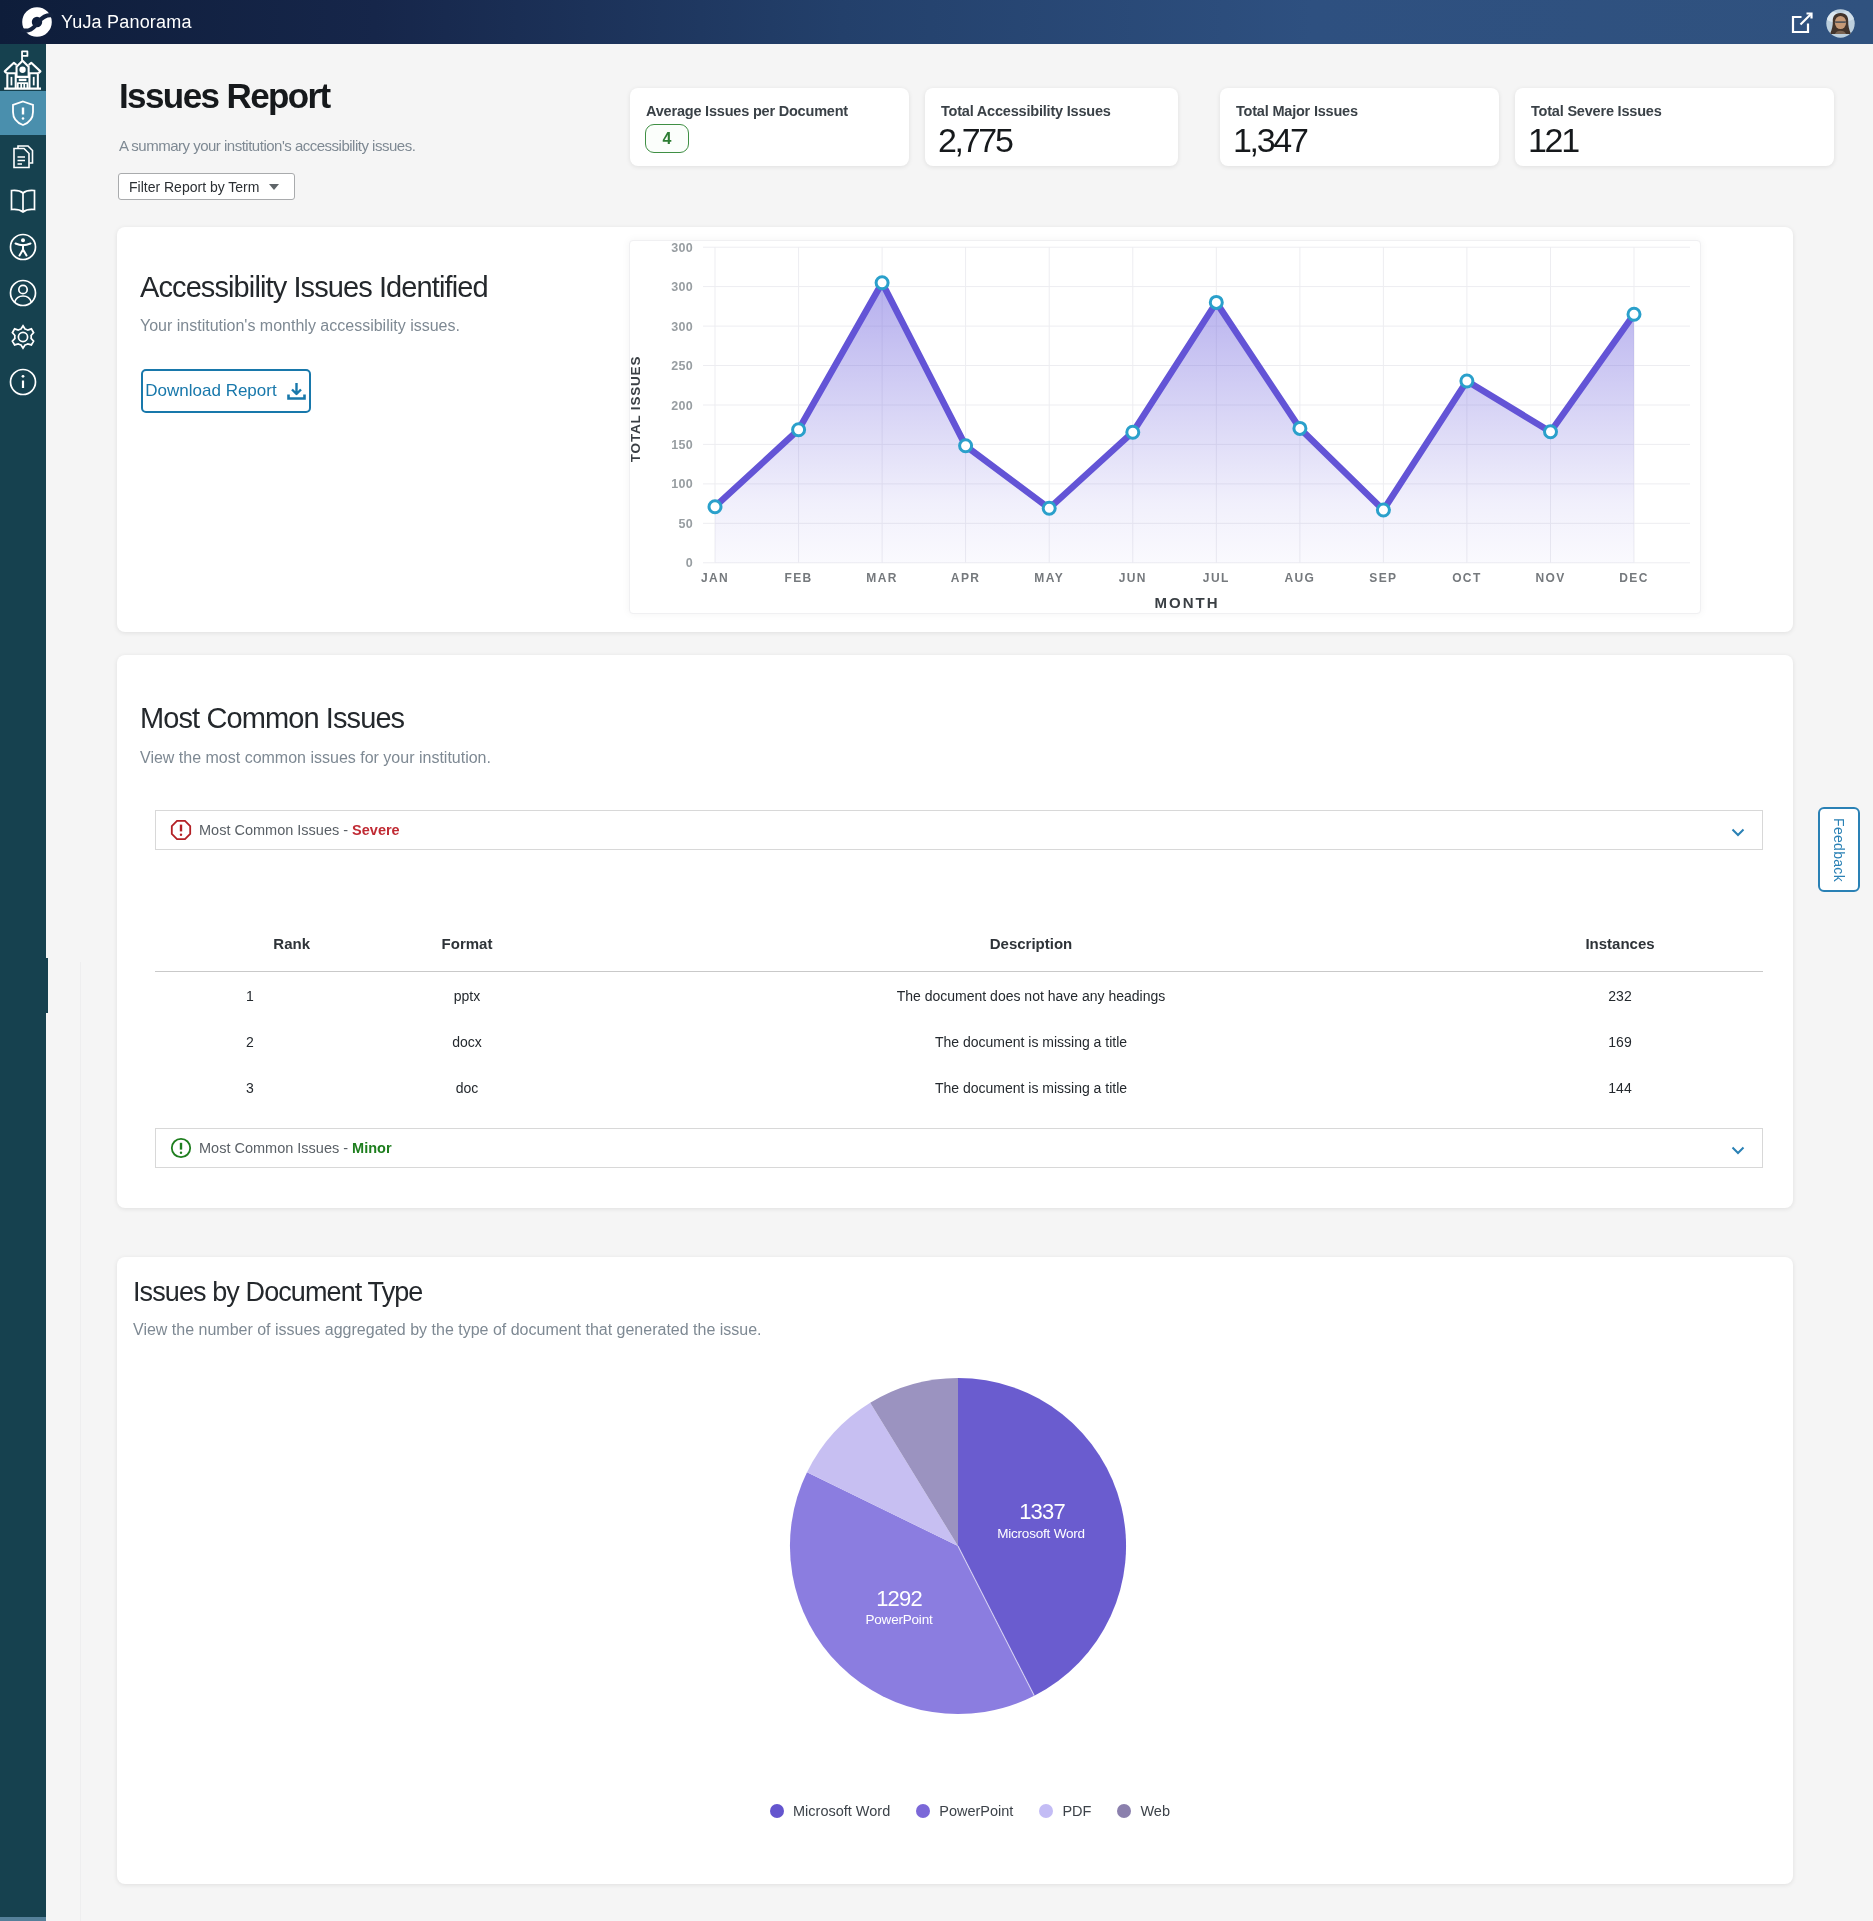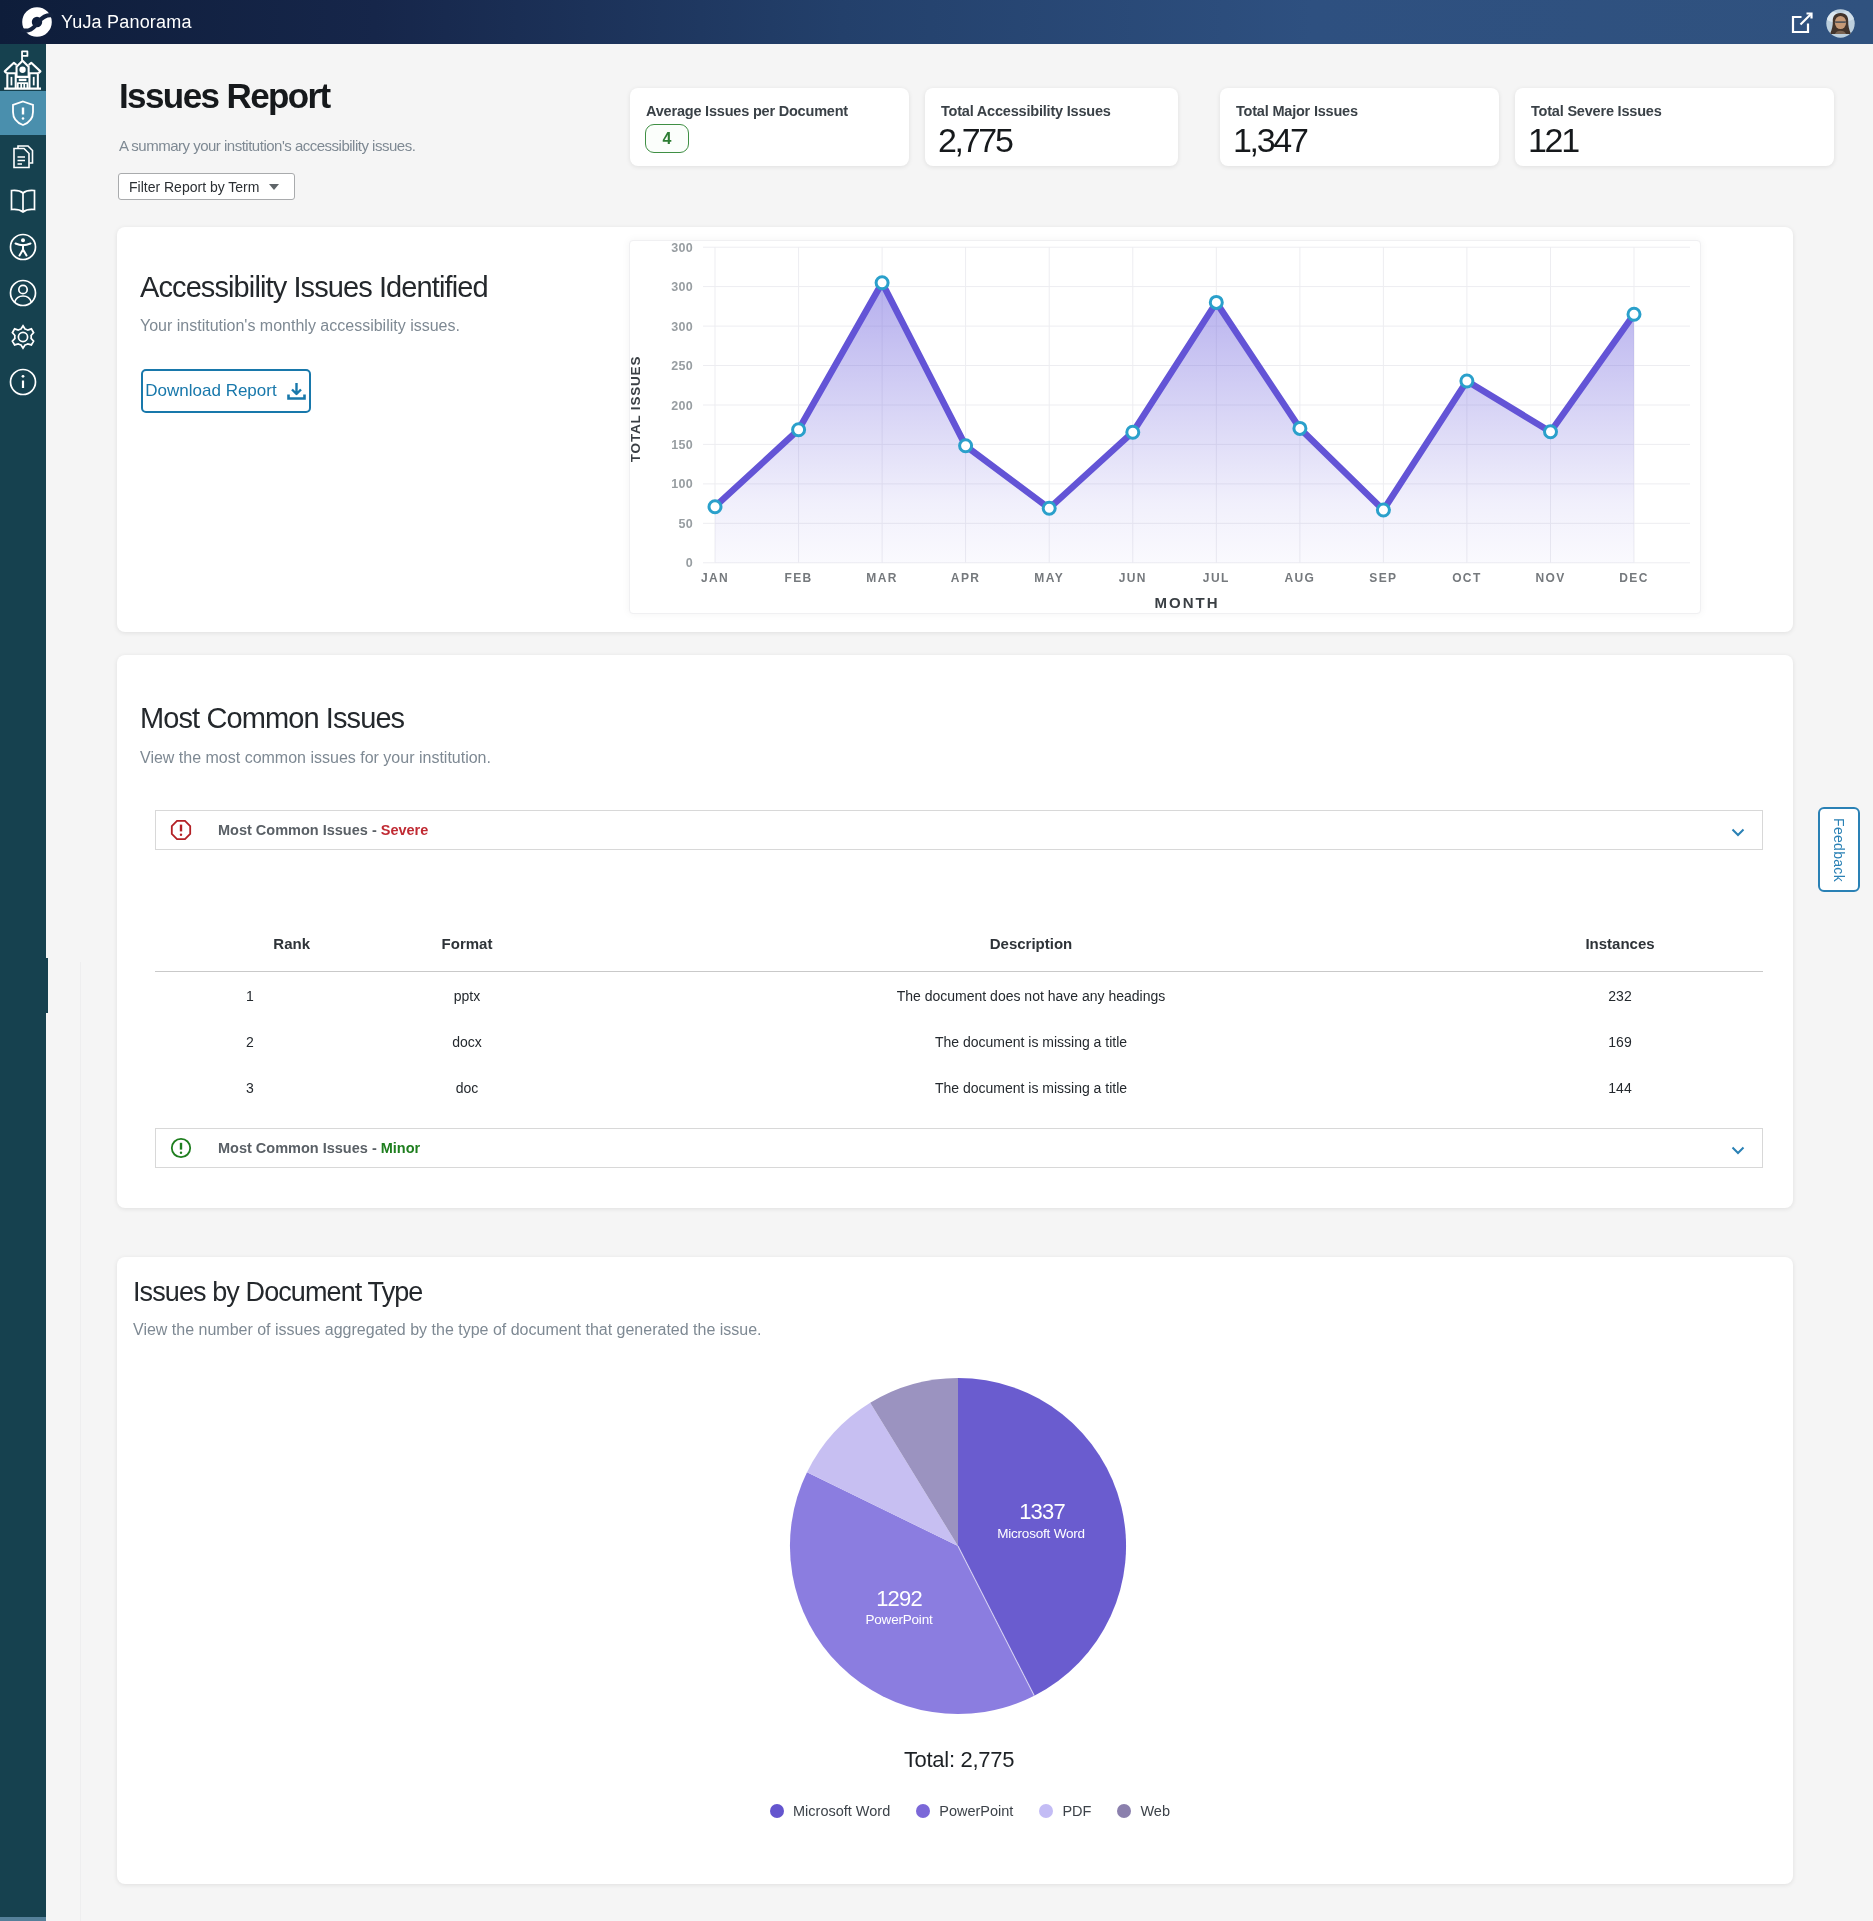--- a/index.html
+++ b/index.html
@@ -15,21 +15,21 @@
   .stattitle { position:absolute; left:16px; top:15px; font-size:14.5px; font-weight:bold; color:#3a4147; letter-spacing:-0.2px; white-space:nowrap; }
   .statval { position:absolute; left:13px; top:33px; font-size:34px; font-weight:400; color:#16191c; letter-spacing:-2.3px;}
   h1 { position:absolute; left:119px; top:76px; font-size:35px; font-weight:bold; color:#16191c; letter-spacing:-1.6px; }
   .pagesub { position:absolute; left:119px; top:137px; font-size:15px; font-weight:normal; color:#7e8993; letter-spacing:-0.5px; }
   .filterbtn { position:absolute; left:118px; top:173px; width:177px; height:27px; background:#fff; border:1px solid #a9abad; border-radius:3px; font-size:14px; color:#2b2f33; display:flex; align-items:center; padding:0 10px; }
   .filterbtn .caret { width:0; height:0; border-left:5px solid transparent; border-right:5px solid transparent; border-top:6px solid #5f6569; margin-left:10px; }
   .cardtitle { font-size:29px; font-weight:400; color:#24282c; position:absolute; letter-spacing:-0.9px; white-space:nowrap; }
   .cardsub { font-size:16px; font-weight:400; color:#7e8993; position:absolute; }
   .dlbtn { position:absolute; left:24px; top:142px; white-space:nowrap; width:170px; height:44px; border:2px solid #1878ab; border-radius:5px; color:#1878ab; font-size:17px; display:flex; align-items:center; justify-content:center; gap:9px; background:#fff; }
   .accbar { position:absolute; left:38px; width:1608px; height:40px; border:1px solid #d8d8d8; background:#fff; display:flex; align-items:center; padding:0 14px; font-size:14.5px; color:#5a6066; }
-  .accbar .lbl { margin-left:26px;font-weight:bold; }
+  .accbar .lbl { margin-left:7px; }
   .accbar b.sev { color:#c02a33; }
   .accbar b.maj { color:#ef5239; }
   .accbar b.min { color:#1e7e1e; }
   .chev { position:absolute; right:16px; top:13px; }
   .feedback { position:absolute; left:1818px; top:807px; width:42px; height:85px; background:#fff; border:2px solid #2a81b5; border-radius:6px; color:#2a81b5; font-size:14px; display:flex; align-items:center; justify-content:center; z-index:40; }
   .feedback span { transform:rotate(90deg); white-space:nowrap; letter-spacing:0.3px; }
   .legend { position:absolute; top:1803px; left:0; width:1676px; display:flex; justify-content:center; gap:26px; font-size:14.5px; color:#3d434a; }
   .legend .it { display:flex; align-items:center; gap:9px; }
   .legend .dot { width:14px; height:14px; border-radius:50%; display:inline-block; }
 </style>
@@ -313,21 +313,20 @@
       <path d="M220,220 L132.2,76.8 A168,168 0 0 1 220,52 Z" fill="#9b93c0"></path>
       <line x1="220" y1="220" x2="296.3" y2="369.7" stroke="rgba(255,255,255,0.55)" stroke-width="1.2"></line>
     </g>
     <g fill="#fff" text-anchor="middle">
       <text x="304" y="193" font-size="22" letter-spacing="-0.8">1337</text>
       <text x="303" y="212" font-size="13.5" letter-spacing="-0.2">Microsoft Word</text>
       <text x="161" y="280" font-size="22" letter-spacing="-0.8">1292</text>
       <text x="161" y="298" font-size="13.5" letter-spacing="-0.2">PowerPoint</text>
     </g>
   </svg>
-  <div class="abs" style="left:0;top:490px;width:1676px;text-align:center;font-size:22px;letter-spacing:-0.3px;color:#1d2125;padding-left:8px">Total: 2,775</div>
   <div class="legend" style="top:546px;left:15px">
     <span class="it"><span class="dot" style="background:#6455ce"></span>Microsoft Word</span>
     <span class="it"><span class="dot" style="background:#7b68d8"></span>PowerPoint</span>
     <span class="it"><span class="dot" style="background:#c3bcf5"></span>PDF</span>
     <span class="it"><span class="dot" style="background:#8b80ad"></span>Web</span>
   </div>
 </div>
 <div class="abs" style="left:0;top:1917px;width:46px;height:4px;background:#55809a;z-index:26"></div>
 <div class="abs" style="left:80px;top:962px;width:1px;height:959px;background:#eeeeef"></div>
 <div class="abs" style="left:46px;top:958px;width:2px;height:55px;background:#16414f;z-index:26"></div>

